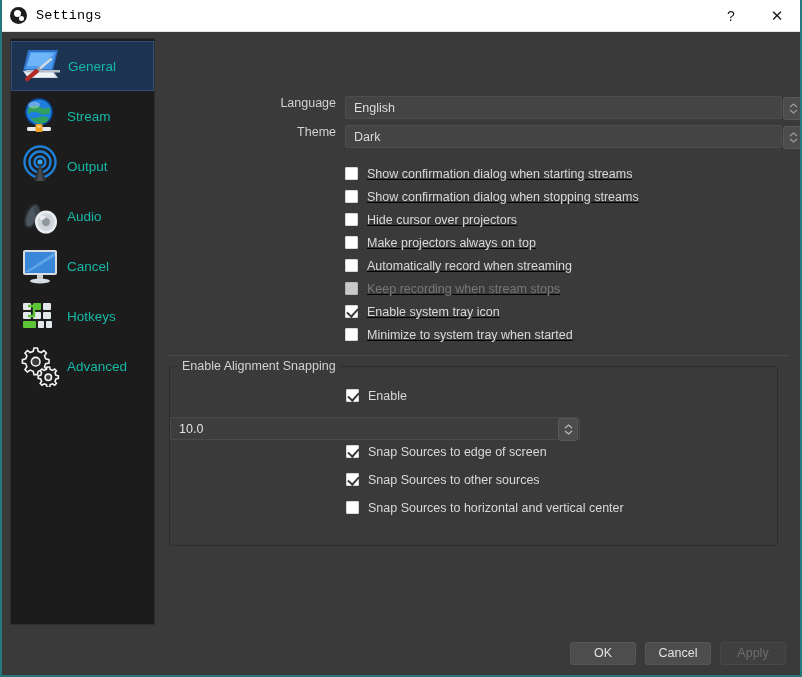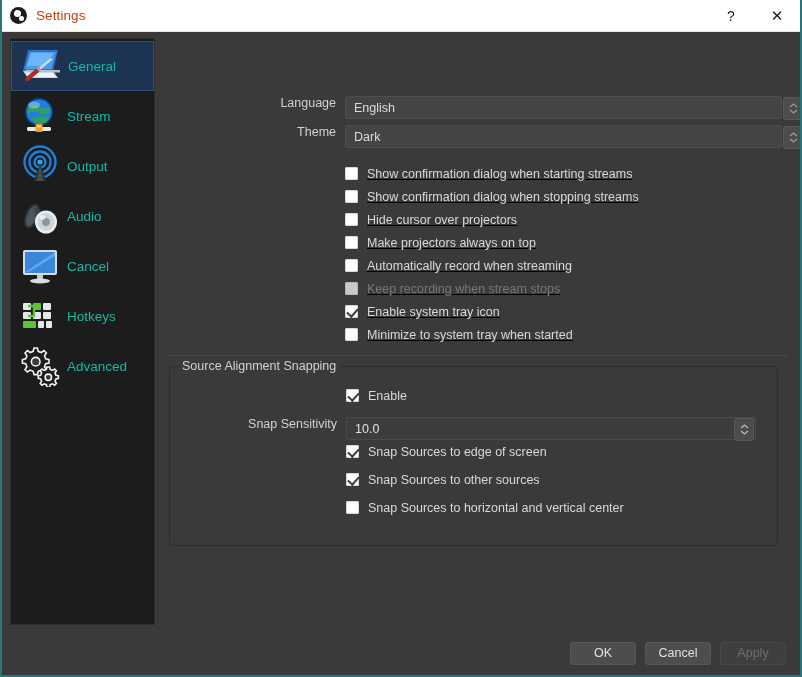--- a/index.html
+++ b/index.html
@@ -51,23 +51,24 @@
   .obs-logo::before {
     content: "";
     position: absolute;
     left: 9px; top: 9px;
     width: 5px; height: 5px;
     border-radius: 50%;
     background: #ffffff;
   }
   .title-text {
     font-size: 13.5px;
-    color: #c2410c;
+    color: #000000;
     letter-spacing: 0.1px;
     flex: 1 1 auto;
+    font-family: Liberation Mono, monospace;
   }
   .tb-btn {
     width: 46px; height: 32px;
     display: flex;
     align-items: center;
     justify-content: center;
     font-size: 14px;
     color: #1a1a1a;
     cursor: default;
   }
@@ -499,30 +500,29 @@
         <div class="chk-row">
           <span class="chk-box"></span>
           <span class="chk-label">Minimize to system tray when started</span>
         </div>
 
       </div>
 
       <div class="hr"></div>
 
       <div class="groupbox">
-        <div class="group-title">Source Alignment Snapping</div>
+        <div class="group-title">Enable Alignment Snapping</div>
 
         <div class="g-row">
           <div class="g-chkwrap"></div>
           <span class="chk-box checked"></span>
           <span class="chk-label">Enable</span>
         </div>
 
         <div class="g-row">
-          <div class="g-label">Snap Sensitivity</div>
           <div class="spinbox">
             <span class="val">10.0</span>
             <span class="spin">
               <svg width="9" height="5" viewBox="0 0 9 5">
                   <path d="M1 4 L4.5 1 L8 4" fill="none" stroke="#b9b9b9" stroke-width="1.3"></path>
                 </svg>
               <span class="sep"></span>
               <svg width="9" height="5" viewBox="0 0 9 5">
                   <path d="M1 1 L4.5 4 L8 1" fill="none" stroke="#b9b9b9" stroke-width="1.3"></path>
                 </svg>

